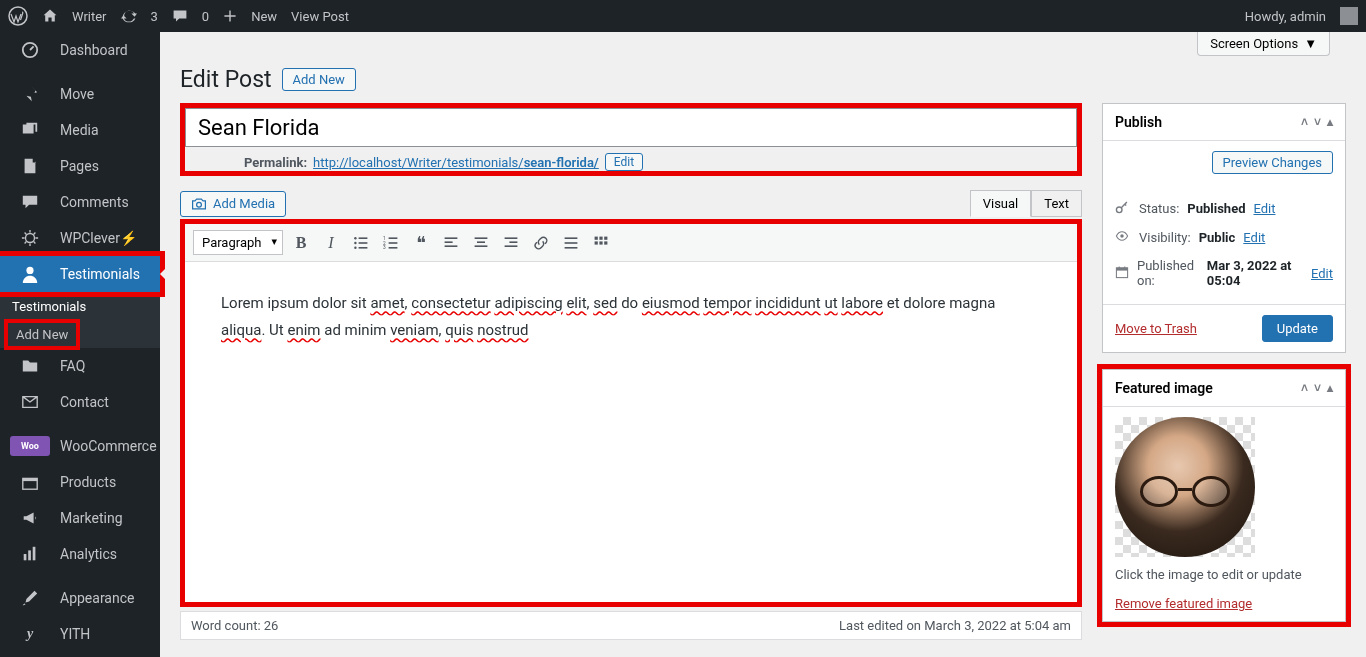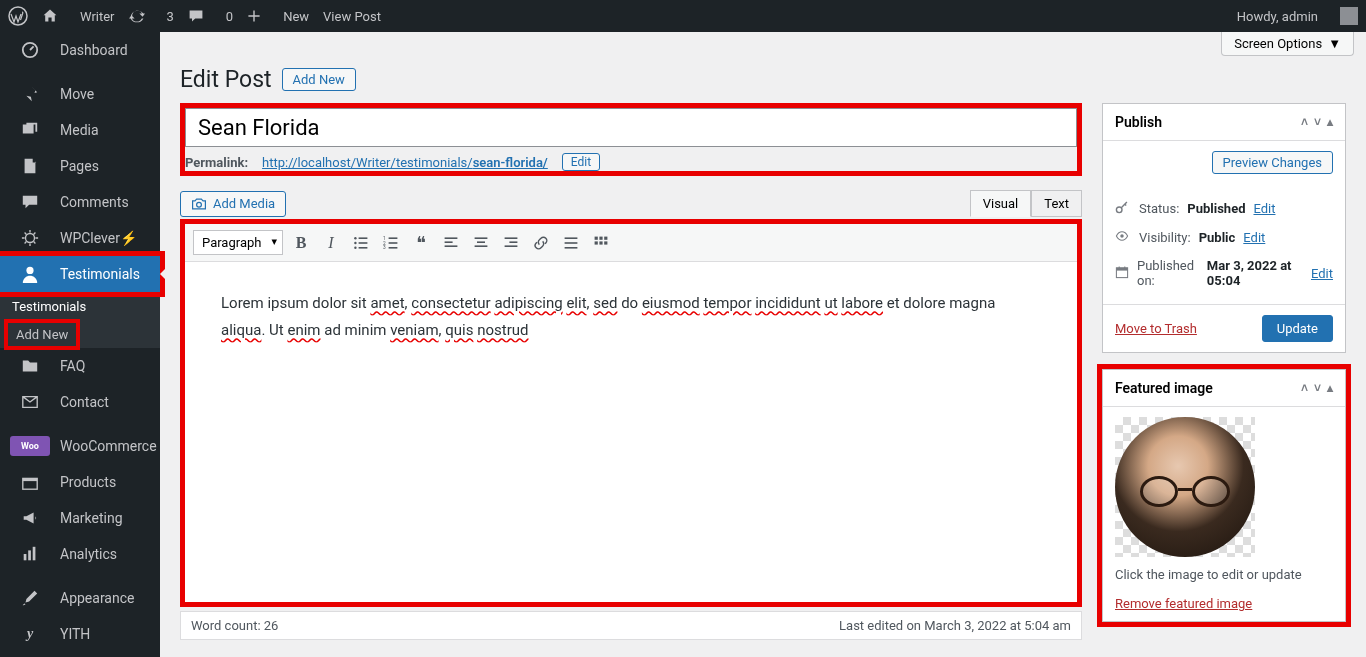--- a/index.html
+++ b/index.html
@@ -2,55 +2,55 @@
 <html><head>
 <meta charset="utf-8">
 <style>
 * { margin: 0; padding: 0; box-sizing: border-box; font-family: -apple-system, BlinkMacSystemFont, "Segoe UI", Roboto, sans-serif; }
 body { background: #f0f0f1; width: 1366px; height: 657px; overflow: hidden; position: relative; }
 
 
 .admin-bar { background: #1d2327; height: 32px; display: flex; align-items: center; color: #c3c4c7; font-size: 13px; padding: 0 8px; justify-content: space-between; }
 .admin-bar-left { display: flex; align-items: center; gap: 14px; }
 .admin-bar-right { display: flex; align-items: center; gap: 8px; }
-.ab-item { display: flex; align-items: center; gap: 22px; cursor: pointer; }
+.ab-item { display: flex; align-items: center; gap: 14px; cursor: pointer; }
 .wp-logo { width: 20px; height: 20px; }
 .home-icon { width: 16px; height: 16px; }
 .avatar-box { width: 18px; height: 18px; background: #8c8f94; }
 
 
 .sidebar { position: absolute; top: 32px; left: 0; width: 160px; height: 625px; background: #1d2327; color: #c3c4c7; font-size: 14px; }
 .menu-item { display: flex; align-items: center; gap: 10px; padding: 8px 10px; cursor: pointer; position: relative; }
 .menu-item.current { background: #2271b1; color: #fff; }
 .menu-item.current::after { content: ""; position: absolute; right: -8px; top: 50%; margin-top: -8px; border: 8px solid transparent; border-right-color: #f0f0f1; }
 .menu-icon { width: 40px; height: 20px; display: flex; align-items: center; justify-content: center; flex-shrink: 0; }
 .submenu { background: #2c3338; }
 .submenu .sub-item { padding: 7px 12px; font-size: 13px; color: #c3c4c7; cursor: pointer; }
 .submenu .sub-item.open-top { color: #fff; }
 
 
 .hl { outline: 5px solid #e80000; outline-offset: -3px; }
 .hl2 { outline: 4px solid #e80000; }
 
 
 .content { position: absolute; top: 32px; left: 160px; right: 0; bottom: 0; padding: 10px 20px 20px 20px; overflow: hidden; }
-.screen-options { position: absolute; top: 0; right: 12px; }
+.screen-options { position: absolute; top: 0; right: 36px; }
 .so-btn { background: #f6f7f7; border: 1px solid #c3c4c7; border-top: none; padding: 4px 12px; font-size: 13px; cursor: pointer; display: flex; align-items: center; gap: 6px; border-radius: 0 0 4px 4px; }
 
 .heading-row { display: flex; align-items: center; gap: 10px; margin-top: 24px; }
 h1.edit-post { font-size: 23px; font-weight: 400; color: #1d2327; }
 .btn-secondary { color: #2271b1; border: 1px solid #2271b1; background: #f6f7f7; padding: 3px 10px; font-size: 13px; border-radius: 3px; cursor: pointer; }
 
 .columns { display: flex; gap: 20px; margin-top: 10px; }
 .col-main { flex: 1; }
 .col-side { width: 244px; }
 
 .title-wrap { border: 5px solid #e80000; padding: 0; }
 .title-input { width: 100%; padding: 6px 12px; font-size: 22px; border: 1px solid #8c8f94; background: #fff; outline: none; }
-.permalink-row { font-size: 13px; color: #50575e; margin-top: 6px; padding-left: 0; display: flex; align-items: center; gap: 14px; }
+.permalink-row { font-size: 13px; color: #50575e; margin-top: 6px; padding-left: 24px; display: flex; align-items: center; gap: 6px; margin-left: 35px; }
 .permalink-row a { color: #2271b1; text-decoration: underline; }
 .permalink-row .slug { font-weight: 600; }
 .edit-slug { font-size: 12px; padding: 1px 8px; }
 
 .media-row { margin-top: 14px; display: flex; align-items: center; justify-content: space-between; }
 .add-media-btn { display: flex; align-items: center; gap: 6px; border: 1px solid #2271b1; border-radius: 3px; padding: 4px 10px; color: #2271b1; font-size: 13px; background: #f6f7f7; cursor: pointer; }
 .editor-tabs { display: flex; }
 .ed-tab { border: 1px solid #c3c4c7; padding: 5px 12px; font-size: 13px; background: #f0f0f1; cursor: pointer; }
 .ed-tab.active { background: #f6f7f7; border-bottom-color: #f6f7f7; }
 

